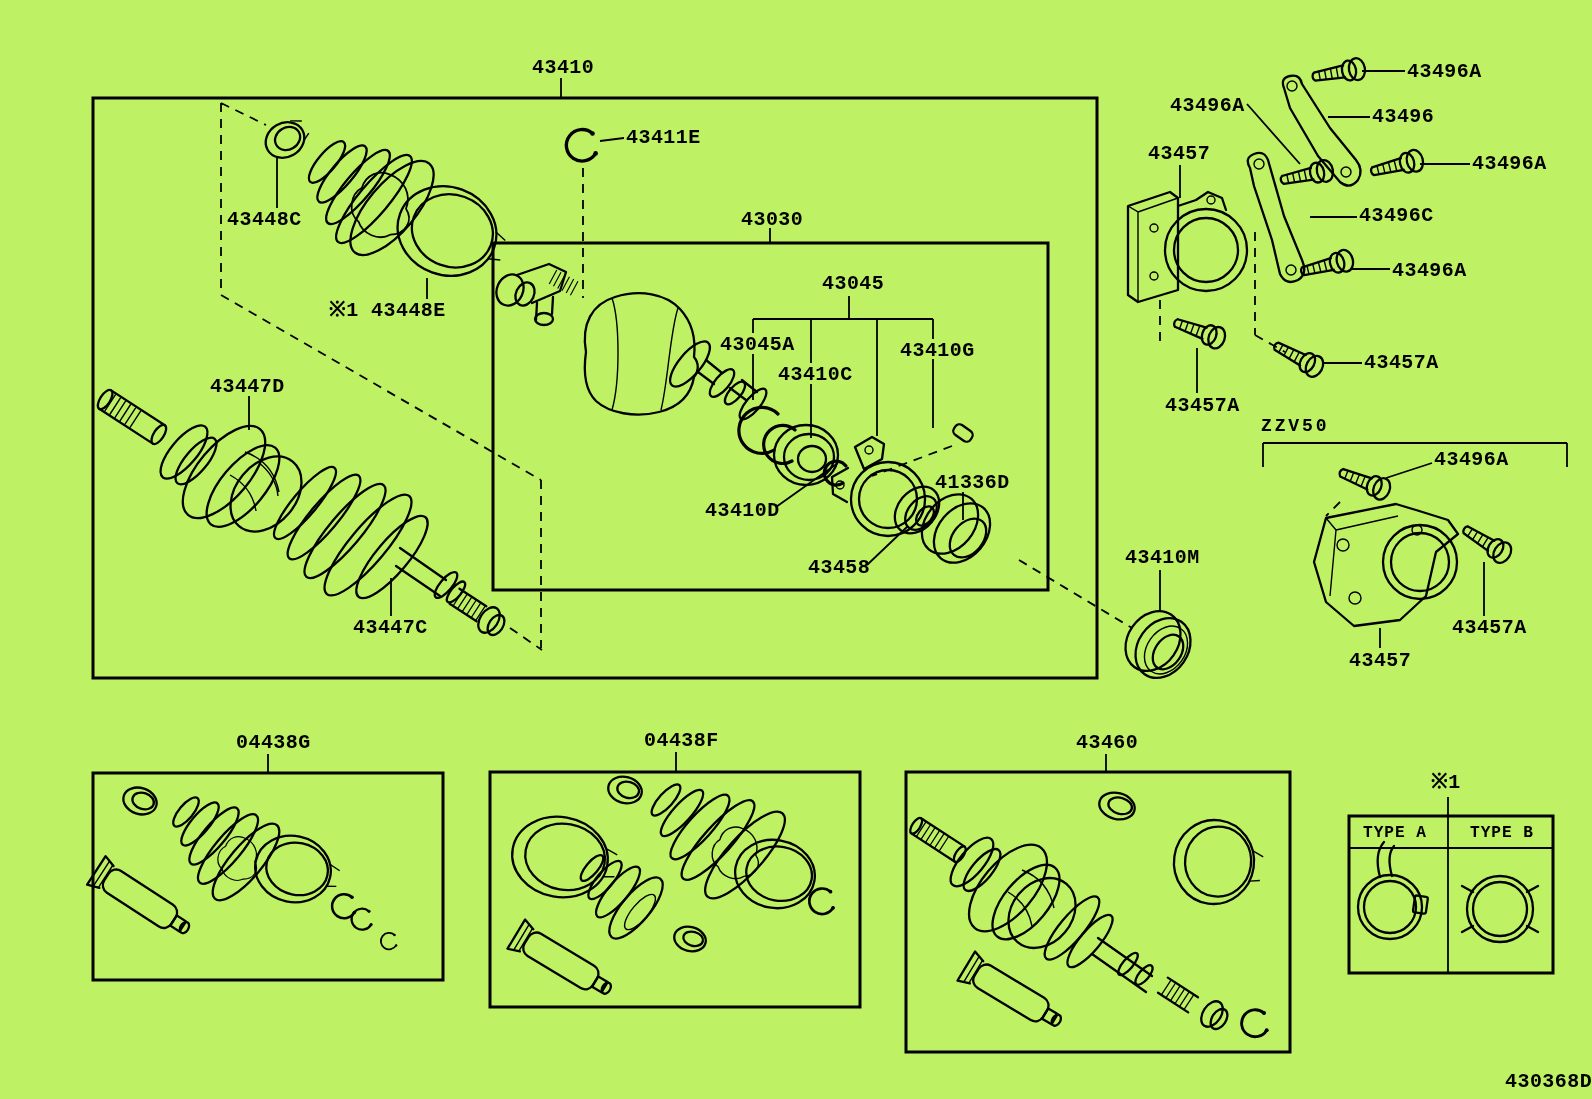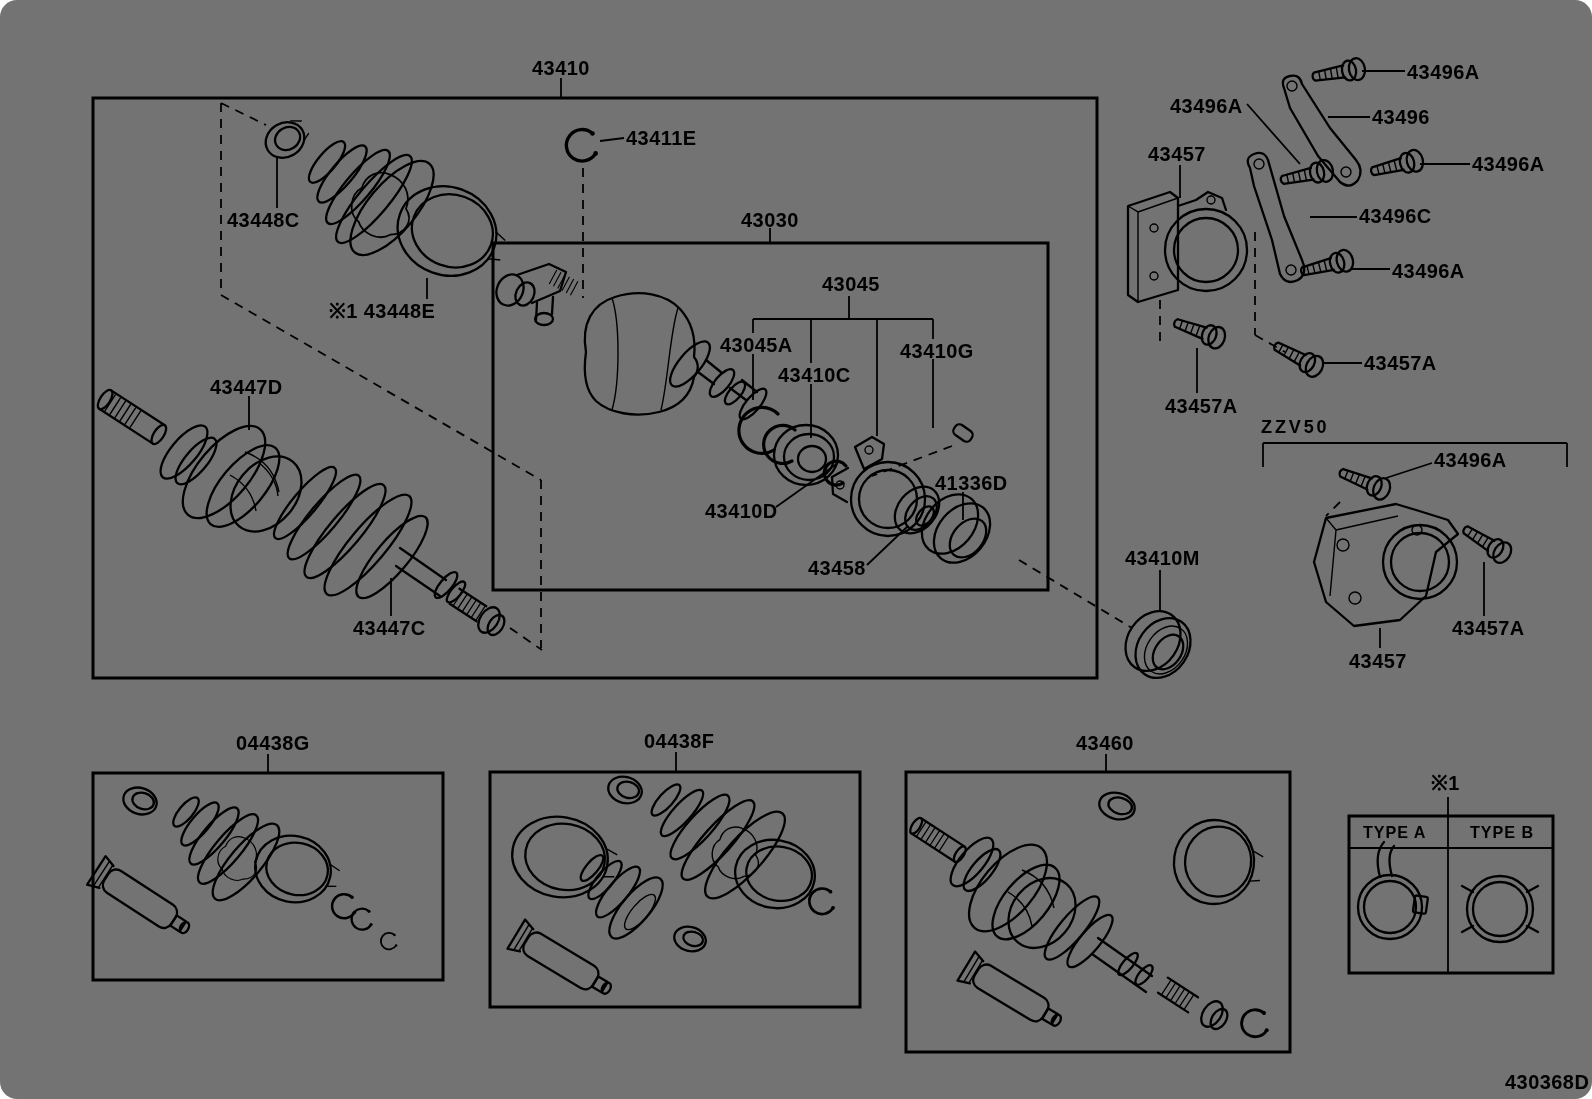--- a/index.html
+++ b/index.html
@@ -1,17 +1,17 @@
 <!DOCTYPE html>
 <html><head>
 <meta charset="utf-8">
 <style>
   html,body{margin:0;padding:0;background:#fff;}
-  .stage{position:relative;width:1592px;height:1099px;background:#737373;
-         font-family:Liberation Sans, sans-serif;overflow:hidden;border-radius:17px;}
+  .stage{position:relative;width:1592px;height:1099px;background:#bef264;
+         font-family:Liberation Mono, monospace;overflow:hidden;}
   .stage svg{position:absolute;left:0;top:0;}
   .lbl{position:absolute;font-weight:700;font-size:21px;line-height:1;color:#000;
        white-space:nowrap;letter-spacing:0.5px;transform:scaleX(.95);transform-origin:left top;}
   .lbl.sm{font-size:17px;letter-spacing:1px;}
   .lbl.zz{font-size:19px;letter-spacing:3px;}
   .ln{fill:none;stroke:#000;stroke-width:2.3;stroke-linecap:round;stroke-linejoin:round;}
   .th{fill:none;stroke:#000;stroke-width:3.2;stroke-linecap:round;}
   .tn{fill:none;stroke:#000;stroke-width:1.4;}
   .ld{fill:none;stroke:#000;stroke-width:1.8;}
   .bx{fill:none;stroke:#000;stroke-width:3;}

